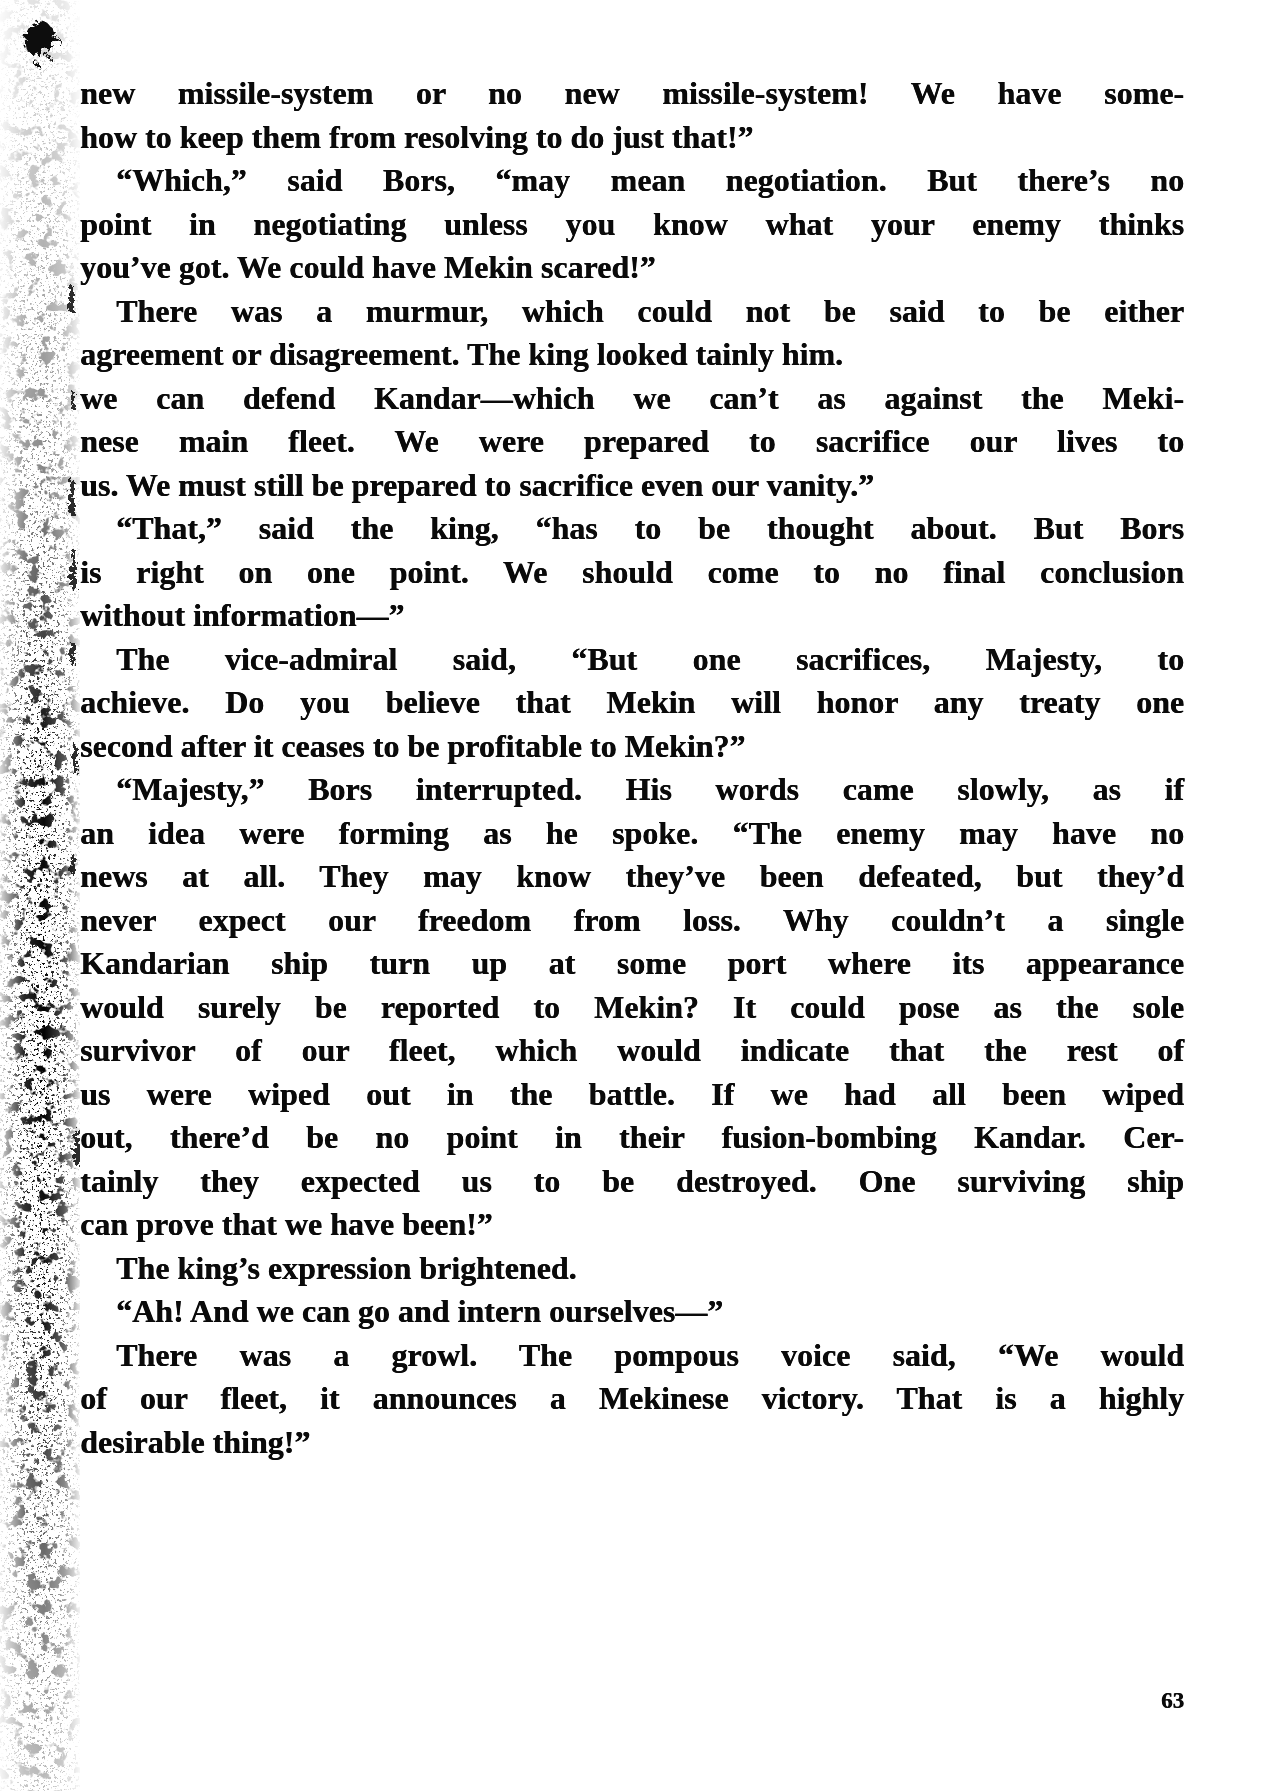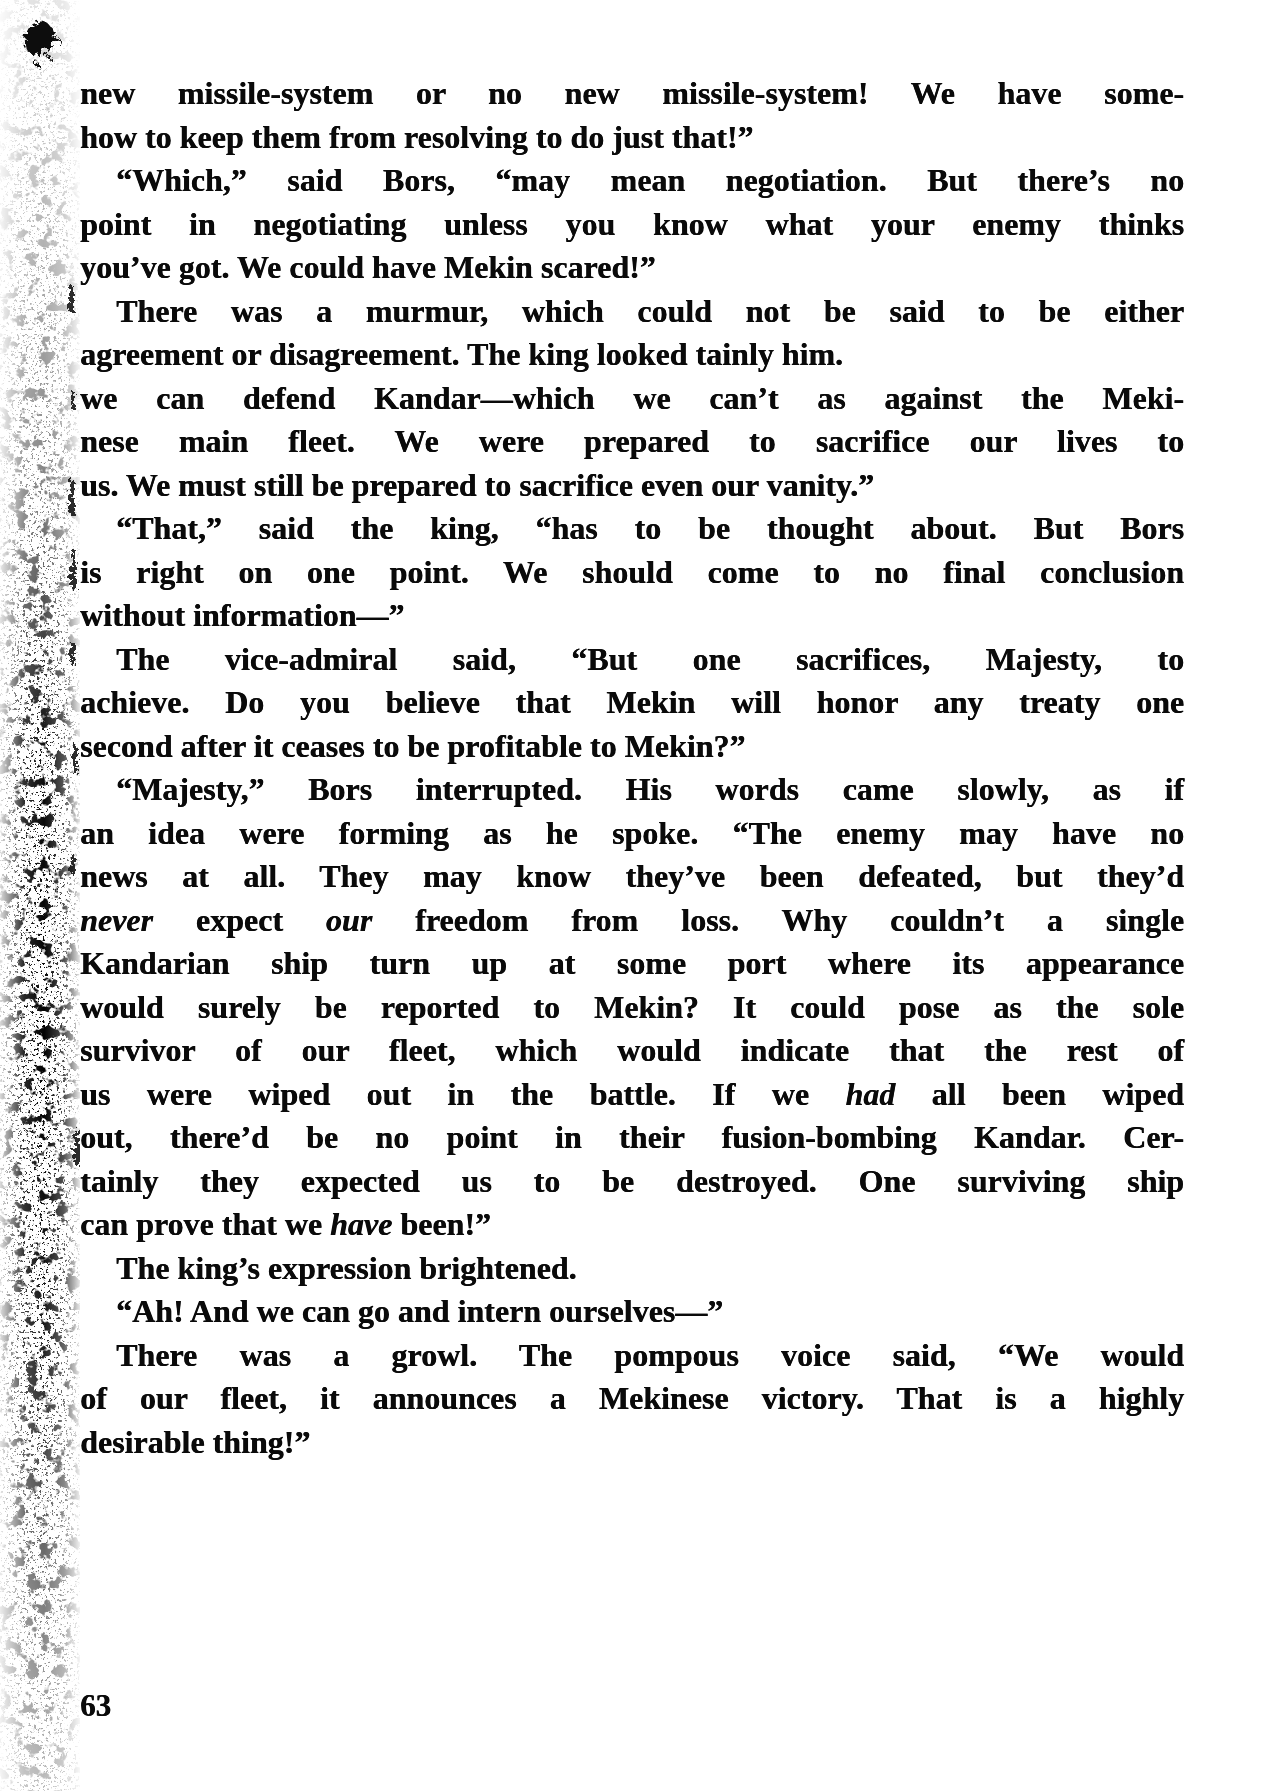--- a/index.html
+++ b/index.html
@@ -16,27 +16,27 @@
     font-weight:bold;
     font-size:32px;
     line-height:43.5px;
     text-shadow:0.4px 0.2px 0 currentColor;
   }
   .para { margin:0; }
   .line { min-height:43.5px; }
   .line.just { text-align:justify; text-align-last:justify; }
   .line.last { text-align:left; text-align-last:left; }
   .line.ind { text-indent:36px; }
-  .it { font-style:italic; }
+  .it { }
   .page-number {
     position:absolute; left:80px; top:1688px; width:1104px;
-    text-align:left;
+    text-align:right;
     color:#0a0a0a;
     font-weight:bold;
-    font-size:31px;
+    font-size:23px;
     text-shadow:0.4px 0.2px 0 currentColor;
   }
   .noise-svg { position:absolute; left:0; top:0; pointer-events:none; }
 </style>
 </head>
 <body>
 
 <div class="page">
 
   <svg class="noise-svg" width="80" height="1791" viewBox="0 0 80 1791" aria-hidden="true">

